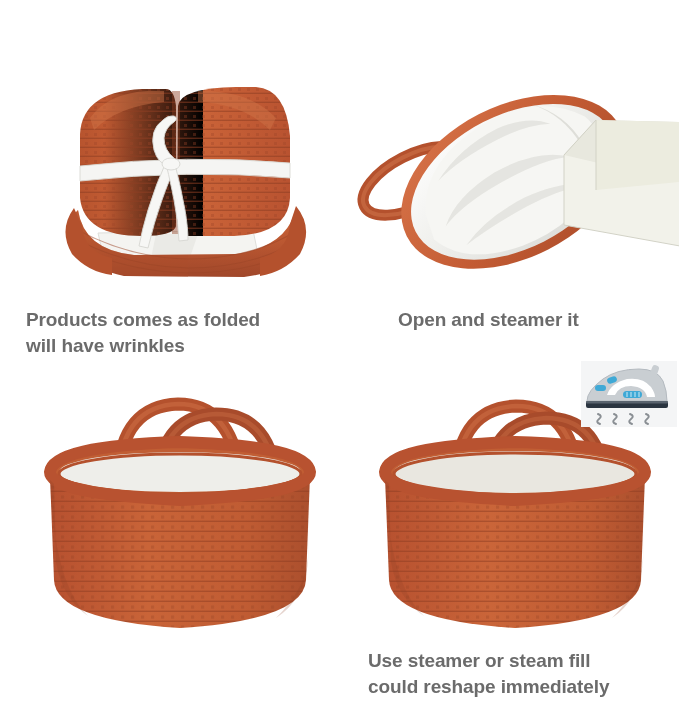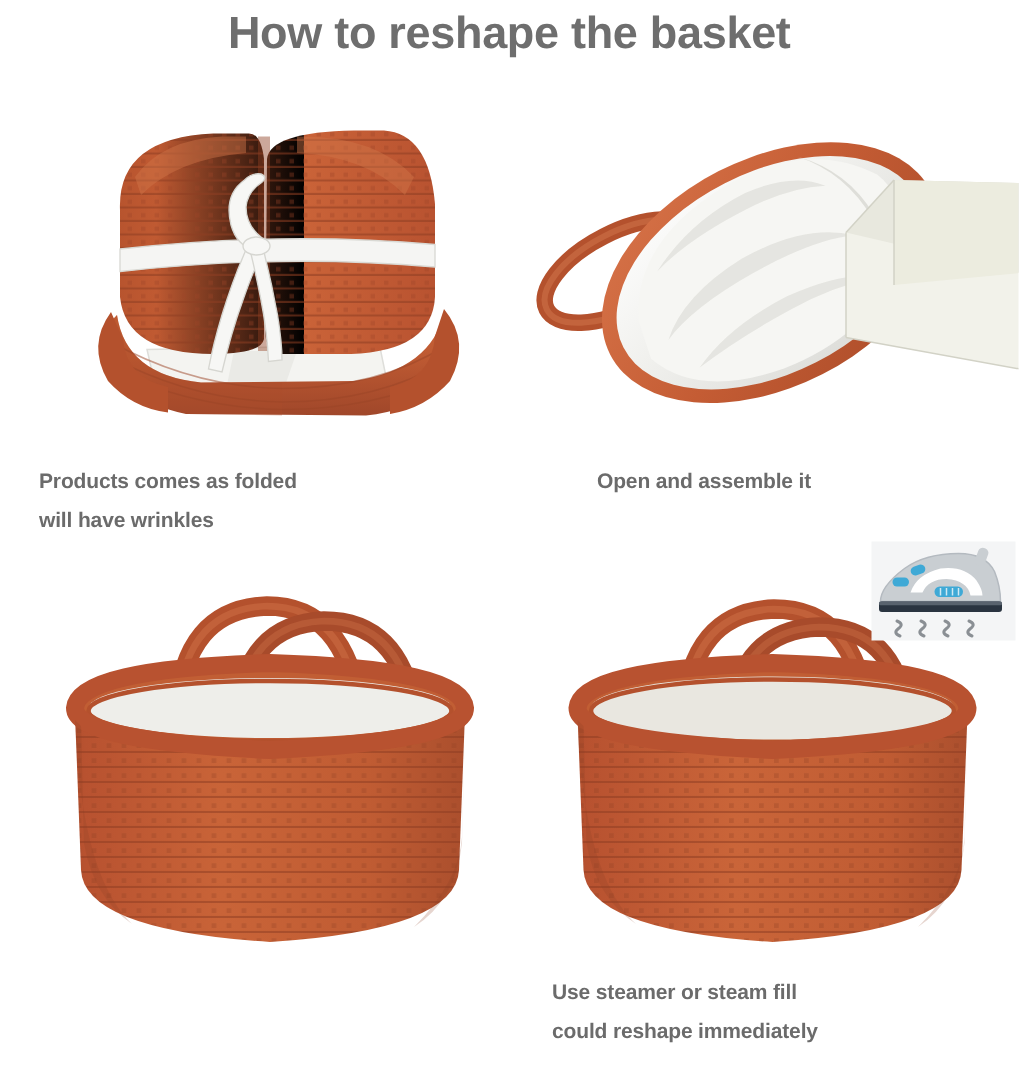--- a/index.html
+++ b/index.html
@@ -37,21 +37,21 @@
     line-height: 38px;
   }
   .cell-img {
     position: absolute;
     overflow: visible;
   }
 
   .caption {
     position: absolute;
     color: #6b6b6b;
-    font-size: 14px;
+    font-size: 19px;
     font-weight: bold;
     line-height: 26px;
     letter-spacing: -0.1px;
     white-space: pre-line;
   }
 
   
   #img-folded { left: 38px; top: 58px; width: 300px; height: 235px; }
   
   #img-open   { left: 350px; top: 50px; width: 330px; height: 250px; }
@@ -65,21 +65,20 @@
   #cap-3 { left: 2px;   top: 648px; width: 360px; text-align: left; }
   #cap-4 { left: 368px; top: 648px; width: 312px; text-align: left; }
 
   svg { display: block; overflow: visible; }
 </style>
 </head>
 <body>
 
 <div class="page">
 
-  <div class="title">How to reshape the basket</div>
 
   <div class="cell-img" id="img-folded">
     <svg width="300" height="235" viewBox="0 0 300 235">
       <defs>
         <linearGradient id="ropeG1" x1="0" y1="0" x2="1" y2="0">
           <stop offset="0%" stop-color="#a84a28"></stop>
           <stop offset="22%" stop-color="#c05a32"></stop>
           <stop offset="55%" stop-color="#c9apan"></stop>
           <stop offset="55%" stop-color="#ca6338"></stop>
           <stop offset="85%" stop-color="#b85230"></stop>
@@ -234,21 +233,21 @@
         <g stroke="#d2d2c6" stroke-width="1" fill="none">
           <path d="M214 105 L246 70"></path>
           <path d="M214 105 L214 175"></path>
           <path d="M246 70 L246 140"></path>
           <path d="M214 175 L330 196"></path>
         </g>
       </g>
     </svg>
   </div>
 
-  <div class="caption" id="cap-2">Open and assemble it</div>
+  <div class="caption" id="cap-2">Open and steamer it</div>
 
   <div class="cell-img" id="img-full">
     <svg width="325" height="268" viewBox="0 0 325 268">
       <defs>
         <linearGradient id="bodyG3" x1="0" y1="0" x2="1" y2="0">
           <stop offset="0%" stop-color="#9c4527"></stop>
           <stop offset="12%" stop-color="#b85230"></stop>
           <stop offset="40%" stop-color="#c96438"></stop>
           <stop offset="70%" stop-color="#c05c33"></stop>
           <stop offset="100%" stop-color="#a0482a"></stop>

